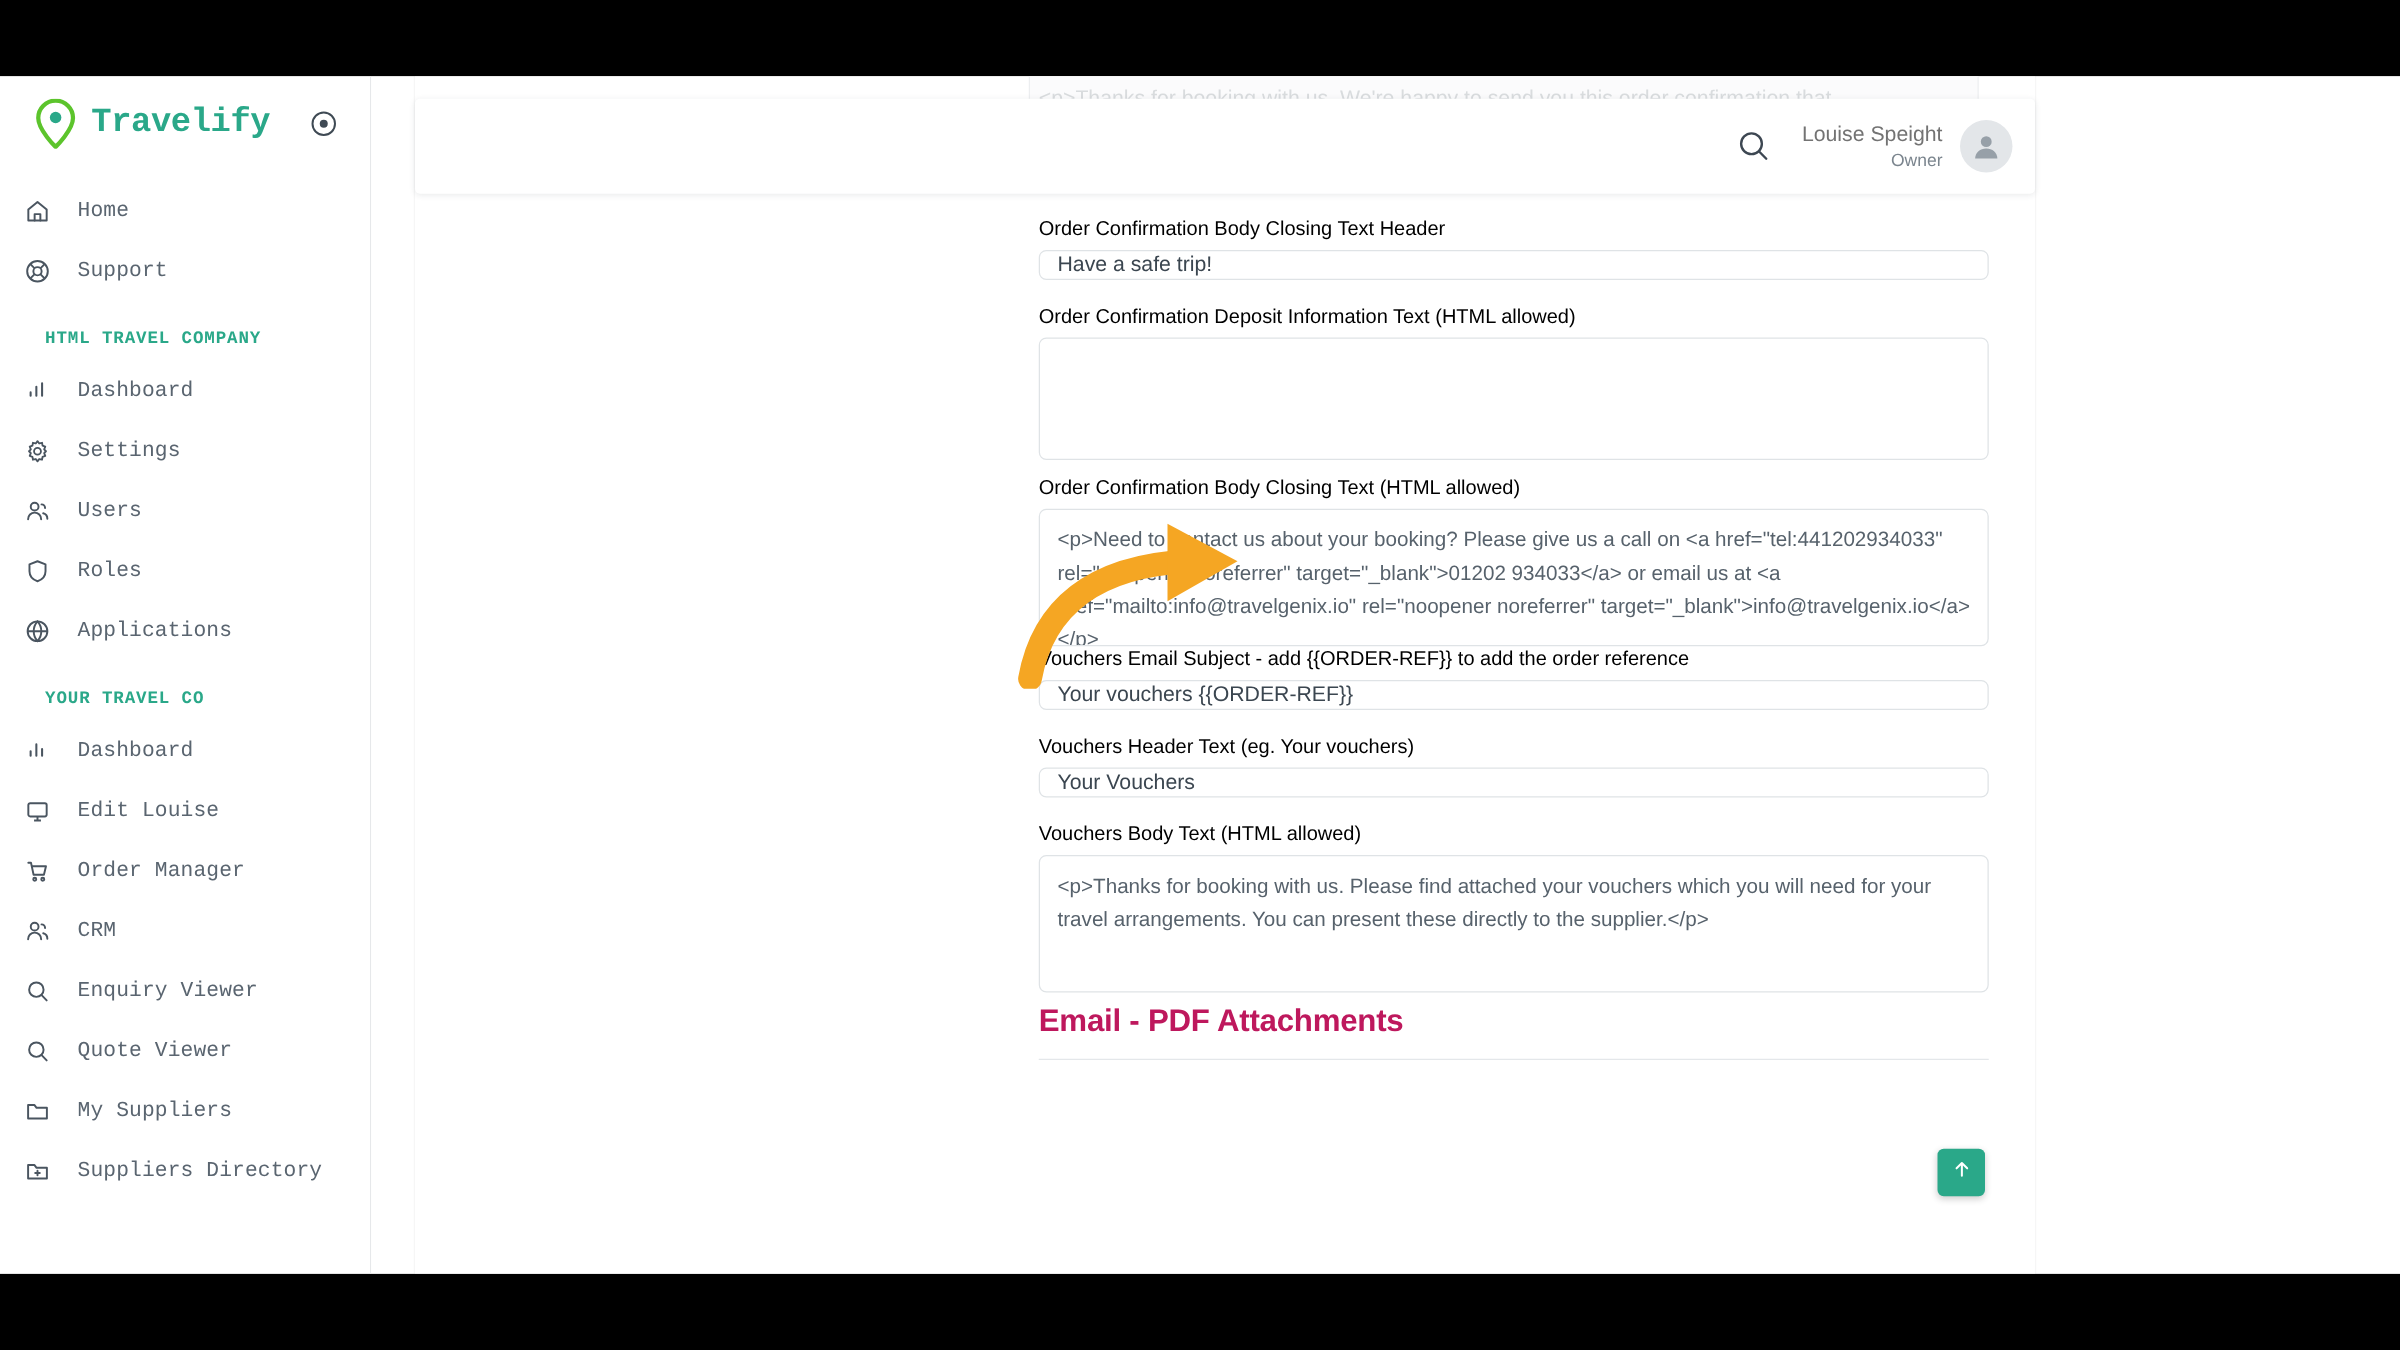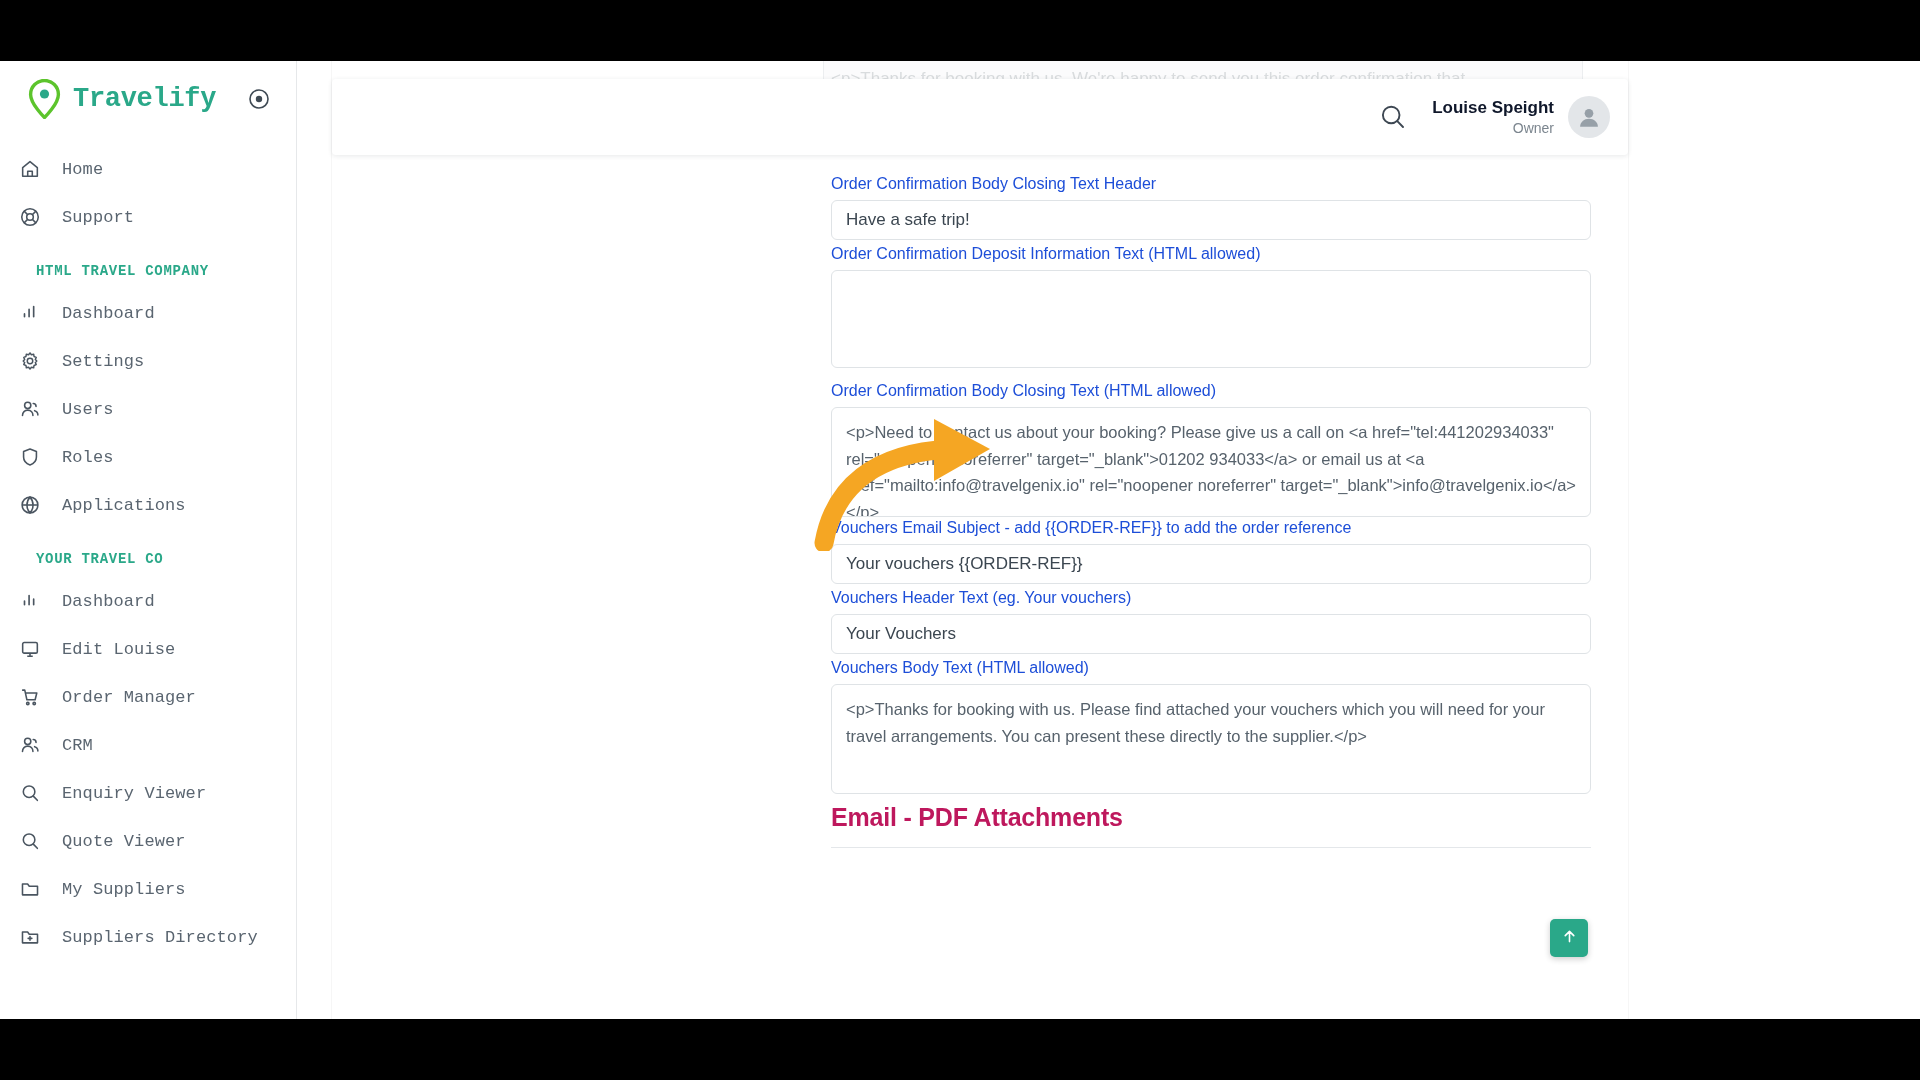--- a/index.html
+++ b/index.html
@@ -87,39 +87,39 @@
     box-shadow: 0 1px 5px rgba(30,40,50,0.10);
     display: flex; align-items: center; justify-content: flex-end;
     padding-right: 18px;
     z-index: 5;
   }
   .search-btn {
     width: 30px; height: 30px; color: #3d4752;
     margin-right: 24px; cursor: pointer;
   }
   .user-meta { text-align: right; margin-right: 14px; }
-  .user-name { font-size: 17px; font-weight: bold; color: #0f172a; }
+  .user-name { font-size: 17px; font-weight: normal; color: #737373; }
   .user-role { font-size: 14px; color: #7b858e; margin-top: 2px; }
   .avatar {
     width: 42px; height: 42px; border-radius: 50%;
     background: #e3e6e9; display: flex; align-items: center; justify-content: center;
     color: #97a0a8; cursor: pointer;
   }
 
   
   #form-scroll {
     position: absolute; left: 0; top: 96px;
     width: 1296px; height: 862px;
   }
   .field { position: absolute; left: 499px; width: 760px; }
   .field-label {
-    font-size: 16px; color: #1d4ed8; margin-bottom: 7px; white-space: nowrap;
+    font-size: 16px; color: #000000; margin-bottom: 7px; white-space: nowrap;
   }
   .text-input {
-    width: 760px; height: 40px;
+    width: 760px; height: 24px;
     border: 1px solid #dfe3e6; border-radius: 6px;
     background: #fff; font-size: 17px; color: #3b4650;
     padding: 0 14px; font-family: "Liberation Sans", sans-serif;
   }
   .text-area {
     width: 760px;
     border: 1px solid #dfe3e6; border-radius: 6px;
     background: #fff; font-size: 16.5px; color: #57626c;
     padding: 11px 14px; line-height: 26.5px;
     font-family: "Liberation Sans", sans-serif;

